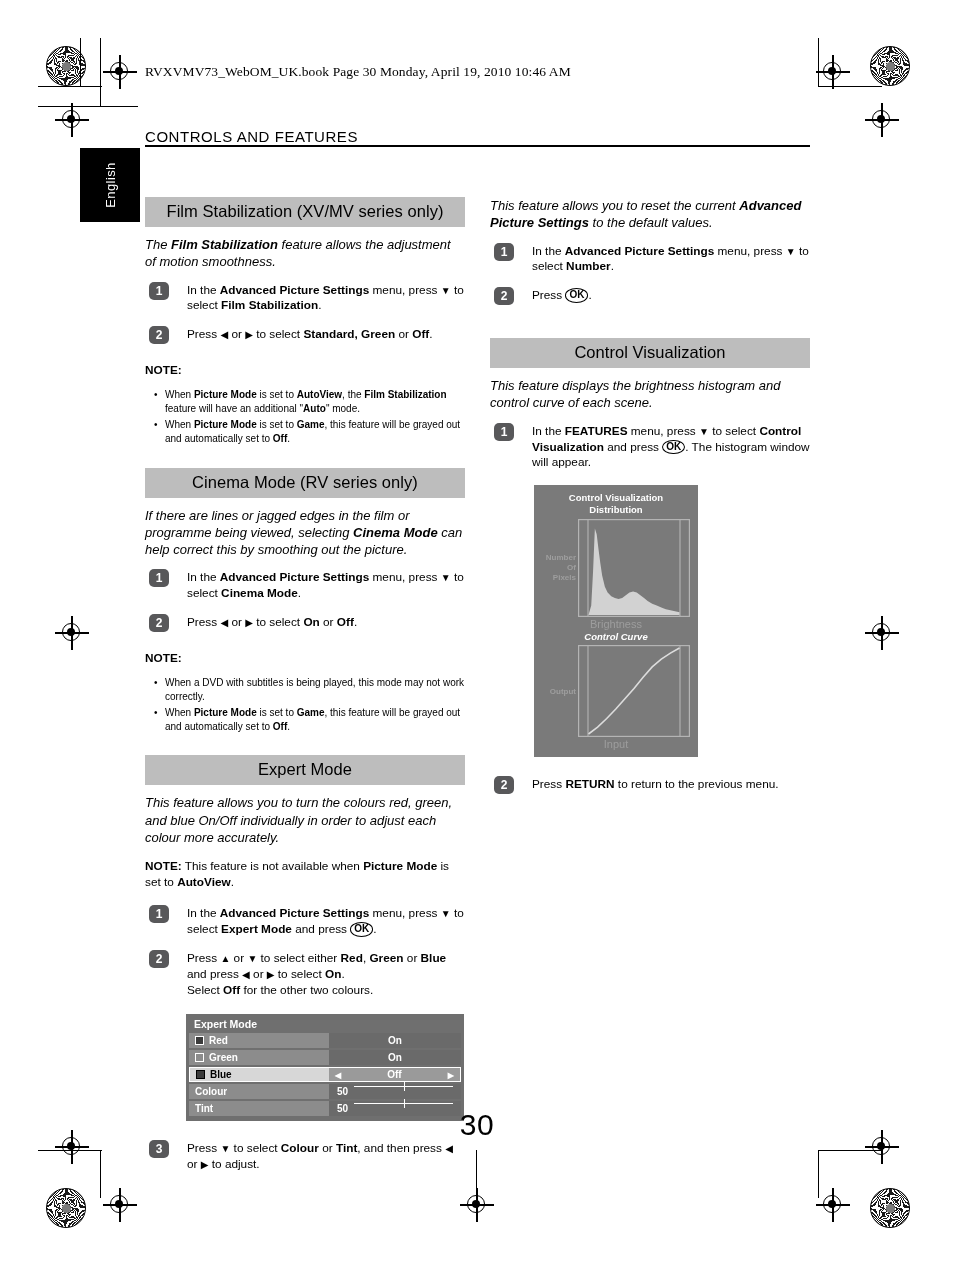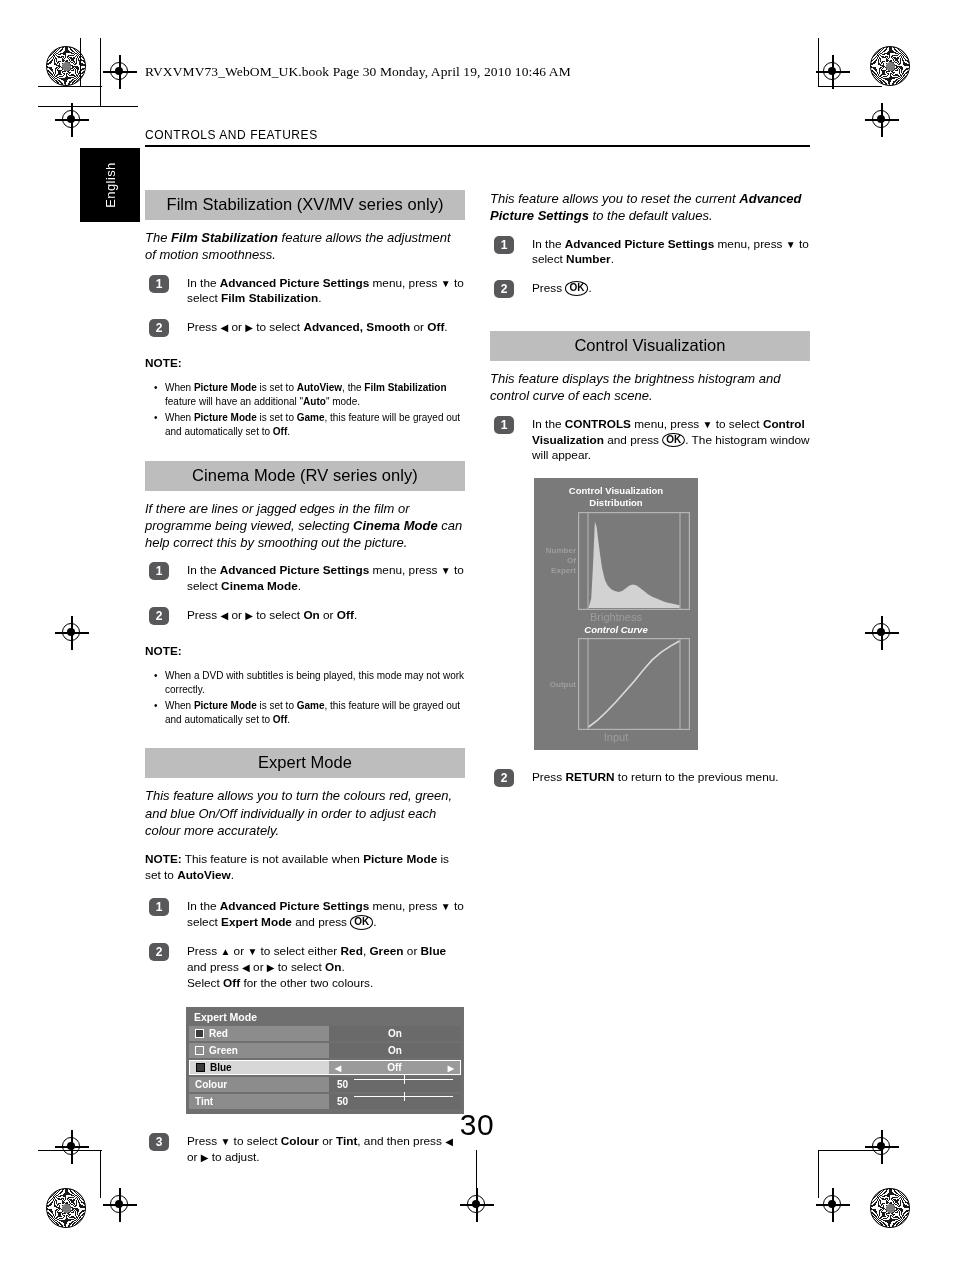--- a/index.html
+++ b/index.html
@@ -81,21 +81,21 @@
     font-family: "Liberation Serif", serif;
     font-size: 13.5px;
     letter-spacing: .1px;
     white-space: nowrap;
     color: #000;
   }
 
   .running-head {
     position: absolute;
     left: 145px; top: 128px;
-    font-size: 12px;
+    font-size: 15px;
     letter-spacing: .55px;
     font-weight: 400;
   }
   .head-rule {
     position: absolute;
     left: 145px; top: 145px;
     width: 665px; height: 2px;
     background: #000;
   }
 
@@ -113,21 +113,21 @@
     transform-origin: center center;
     color: #fff;
     font-size: 13px;
     letter-spacing: .4px;
     white-space: nowrap;
   }
 
   
   .col {
     position: absolute;
-    top: 190px;
+    top: 197px;
     width: 320px;
   }
   .col-left  { left: 145px; }
   .col-right { left: 490px; }
 
   .sec-bar {
     background: #bdbdbd;
     text-align: center;
     font-size: 16.5px;
     padding: 5px 4px 6px;
@@ -478,21 +478,21 @@
     <p class="intro">
       <span>The </span><b>Film Stabilization</b><span> feature allows the adjustment of motion smoothness.</span>
     </p>
 
     <div class="step">
       <span class="num">1</span>
       <span>In the <b>Advanced Picture Settings</b> menu, press <span class="arrow">▼</span> to select <b>Film Stabilization</b>.</span>
     </div>
     <div class="step">
       <span class="num">2</span>
-      <span>Press <span class="arrow">◀</span> or <span class="arrow">▶</span> to select <b>Advanced, Smooth</b> or <b>Off</b>.</span>
+      <span>Press <span class="arrow">◀</span> or <span class="arrow">▶</span> to select <b>Standard, Green</b> or <b>Off</b>.</span>
     </div>
 
     <div class="note">
       <span class="lbl">NOTE:</span>
     </div>
     <ul class="bullets">
       <li>When <b>Picture Mode</b> is set to <b>AutoView</b>, the <b>Film Stabilization</b> feature will have an additional "<b>Auto</b>" mode.</li>
       <li>When <b>Picture Mode</b> is set to <b>Game</b>, this feature will be grayed out and automatically set to <b>Off</b>.</li>
     </ul>
 
@@ -614,34 +614,34 @@
     <div class="step">
       <span class="num">2</span>
       <span>Press <span class="okkey">OK</span>.</span>
     </div>
 
     <div class="sec-bar" style="margin-top:28px;">Control Visualization</div>
     <p class="intro">This feature displays the brightness histogram and control curve of each scene.</p>
 
     <div class="step">
       <span class="num">1</span>
-      <span>In the <b>CONTROLS</b> menu, press <span class="arrow">▼</span> to select <b>Control Visualization</b> and press <span class="okkey">OK</span>. The histogram window will appear.</span>
+      <span>In the <b>FEATURES</b> menu, press <span class="arrow">▼</span> to select <b>Control Visualization</b> and press <span class="okkey">OK</span>. The histogram window will appear.</span>
     </div>
 
     <div class="osd-cv">
       <div class="cv-title">
         <div>Control Visualization</div>
         <div>Distribution</div>
       </div>
 
       <div class="cv-plot">
         <div class="cv-ylab">
           <div>Number</div>
           <div>Of</div>
-          <div>Expert</div>
+          <div>Pixels</div>
         </div>
         <svg id="hist-svg" width="112" height="98" viewBox="0 0 112 98" style="position:absolute; right:0; top:0;">
           <rect x="0.6" y="0.6" width="110.8" height="96.8" fill="none" stroke="#b4b4b4" stroke-width="1.2"></rect>
           <line x1="10" y1="1" x2="10" y2="97" stroke="#b4b4b4" stroke-width="1.1"></line>
           <line x1="102" y1="1" x2="102" y2="97" stroke="#b4b4b4" stroke-width="1.1"></line>
           <path id="hist-path" fill="#d2d2d2" stroke="none" d="M 10.50 96.00 L 10.50 96.00 L 13.23 86.60 L 15.05 52.76 L 16.87 9.52 L 18.69 15.16 L 20.51 30.20 L 22.33 44.30 L 24.15 56.52 L 26.88 67.80 L 29.61 73.44 L 33.25 77.20 L 36.89 79.08 L 40.53 80.02 L 44.17 79.08 L 47.81 76.26 L 51.45 73.44 L 55.09 72.50 L 58.73 73.44 L 62.37 76.26 L 66.01 79.08 L 69.65 81.90 L 74.20 84.72 L 78.75 86.60 L 83.30 88.48 L 87.85 90.36 L 92.40 91.30 L 96.95 92.24 L 101.50 93.18 L 101.50 96.00 Z"></path>
         </svg>
       </div>
       <div class="cv-xlab">Brightness</div>
 

